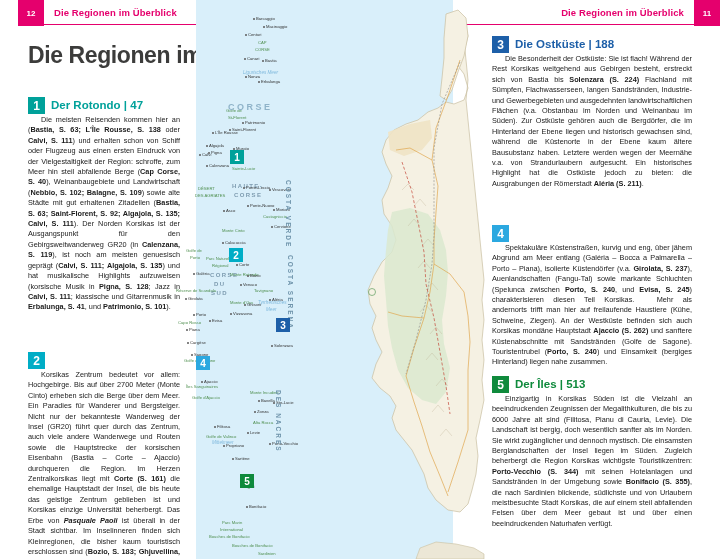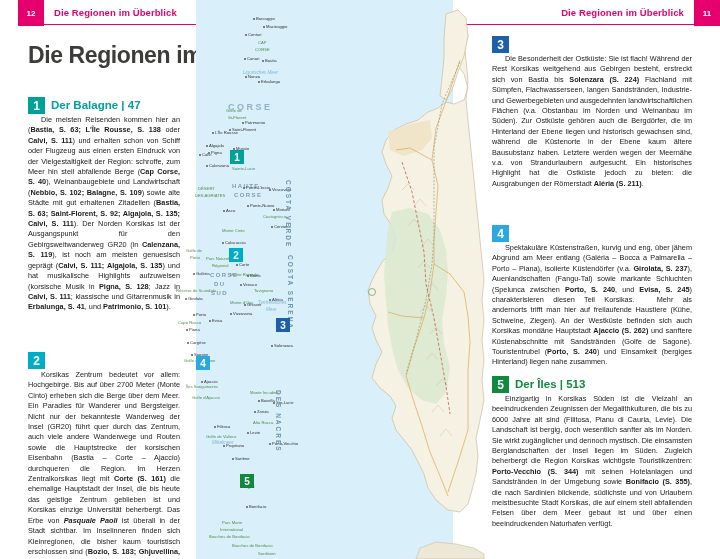--- a/index.html
+++ b/index.html
@@ -334,21 +334,21 @@
         <div class="mbadge mb4" style="left: 0px; top: 356px;">4</div>
         <div class="mbadge mb5" style="left: 44px; top: 474px;">5</div>
       </div>
   </div>
 
   <div class="col col-left" style="top:97px;">
     <div class="region c1">
       <div class="region-head">
         <div class="badge">1</div>
         <div class="region-title">
-          <span>Der Balagne</span>
+          <span>Der Rotondo</span>
           <span class="sep">|</span>
           <span>47</span>
         </div>
       </div>
       <div class="body-text"><span class="ind"></span>Die meisten Reisenden kommen hier an (<b>Bastia, S. 63; L'Île Rousse, S. 138</b> oder <b>Calvi, S. 111</b>) und erhalten schon von Schiff oder Flugzeug aus einen ersten Eindruck von der Vielgestaltigkeit der Region: schroffe, zum Meer hin steil abfallende Berge (<b>Cap Corse, S. 40</b>), Weinanbaugebiete und Landwirtschaft (<b>Nebbio, S. 102; Balagne, S. 109</b>) sowie alte Städte mit gut erhaltenen Zitadellen (<b>Bastia, S. 63; Saint-Florent, S. 92; Algajola, S. 135; Calvi, S. 111</b>). Der Norden Korsikas ist der Ausgangspunkt für den Gebirgsweitwanderweg GR20 (in <b>Calenzana, S. 119</b>), ist noch am meisten genuesisch geprägt (<b>Calvi, S. 111; Algajola, S. 135</b>) und hat musikalische Highlights aufzuweisen (korsische Musik in <b>Pigna, S. 128</b>; Jazz in <b>Calvi, S. 111</b>; klassische und Gitarrenmusik in <b>Erbalunga, S. 41</b>, und <b>Patrimonio, S. 101</b>).</div>
     </div>
   </div>
 
   <div class="col col-left" style="top:352px;">
     <div class="region c2">
@@ -356,20 +356,25 @@
         <div class="badge">2</div>
       </div>
       <div class="body-text"><span class="ind"></span>Korsikas Zentrum bedeutet vor allem: Hochgebirge. Bis auf über 2700 Meter (Monte Cinto) erheben sich die Berge über dem Meer. Ein Paradies für Wanderer und Bergsteiger. Nicht nur der bekannteste Wanderweg der Insel (GR20) führt quer durch das Zentrum, auch viele andere Wanderwege und Routen sowie die Hauptstrecke der korsischen Eisenbahn (Bastia – Corte – Ajaccio) durchqueren die Region. Im Herzen Zentralkorsikas liegt mit <b>Corte (S. 161)</b> die ehemalige Hauptstadt der Insel, die bis heute das geistige Zentrum geblieben ist und Korsikas einzige Universität beherbergt. Das Erbe von <i>Pasquale Paoli</i> ist überall in der Stadt sichtbar. Im Inselinneren finden sich Kleinregionen, die bisher kaum touristisch erschlossen sind (<b>Bozio, S. 183; Ghjuvellina, S. 158</b>).</div>
     </div>
   </div>
 
   <div class="col col-right" style="top:36px;">
     <div class="region c3">
       <div class="region-head">
         <div class="badge">3</div>
+        <div class="region-title">
+          <span>Die Ostküste</span>
+          <span class="sep">|</span>
+          <span>188</span>
+        </div>
       </div>
       <div class="body-text"><span class="ind"></span>Die Besonderheit der Ostküste: Sie ist flach! Während der Rest Korsikas weitgehend aus Gebirgen besteht, erstreckt sich von Bastia bis <b>Solenzara (S. 224)</b> Flachland mit Sümpfen, Flachwasserseen, langen Sandstränden, Industrie- und Gewerbegebieten und ausgedehnten landwirtschaftlichen Flächen (v.a. Obstanbau im Norden und Weinanbau im Süden). Zur Ostküste gehören auch die Bergdörfer, die im Hinterland der Ebene liegen und historisch gewachsen sind, während die Küstenorte in der Ebene kaum ältere Bausubstanz haben. Letztere werden wegen der Meernähe v.a. von Strandurlaubern aufgesucht. Ein historisches Highlight hat die Ostküste jedoch zu bieten: die Ausgrabungen der Römerstadt <b>Aléria (S. 211)</b>.</div>
     </div>
   </div>
 
   <div class="col col-right" style="top:225px;">
     <div class="region c4">
       <div class="region-head">
         <div class="badge">4</div>
       </div>

